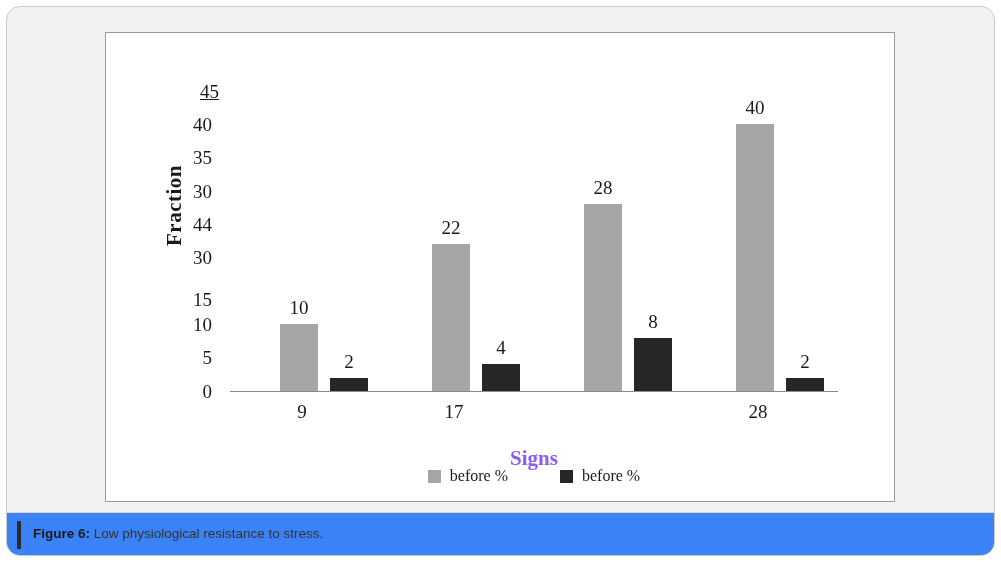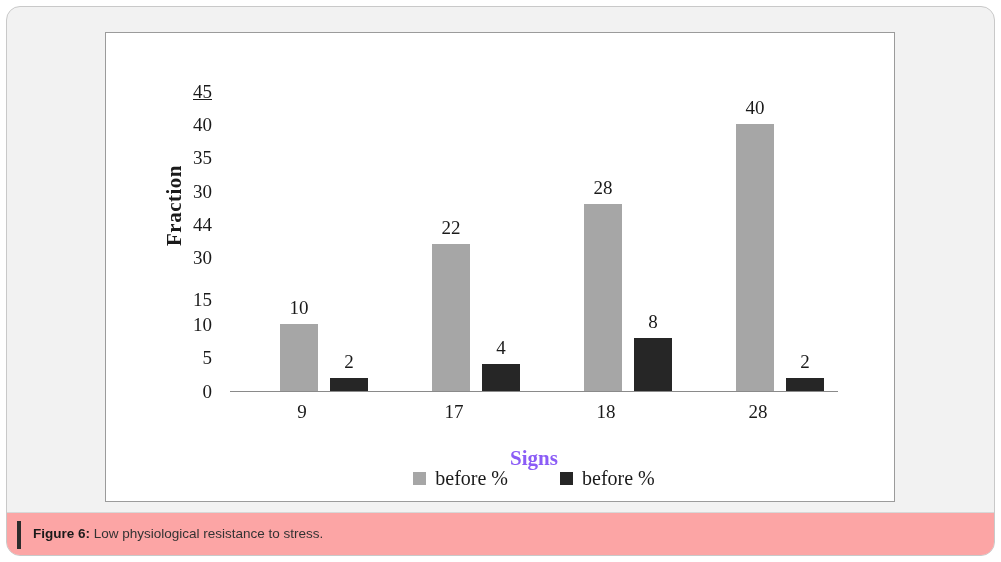--- a/index.html
+++ b/index.html
@@ -48,21 +48,21 @@
   }
 
   
   .caption-bar {
     position: absolute;
     left: 0;
     top: 505px;
     width: 989px;
     height: 45px;
     border-top: 1px solid #d8d8d8;
-    background: #fca5a5;
+    background: #3b82f6;
   }
   .caption-accent {
     position: absolute;
     left: 10px;
     top: 8px;
     width: 4px;
     height: 28px;
     background: #2b2b2b;
   }
   .caption-text {
@@ -191,36 +191,36 @@
     display: flex;
     align-items: center;
     gap: 9px;
   }
   .legend-swatch {
     width: 13px;
     height: 13px;
     display: inline-block;
   }
   .legend-text {
-    font-size: 20px;
+    font-size: 16px;
     color: #1a1a1a;
   }
 </style>
 </head>
 <body>
 
 <div class="page">
   <div class="card">
 
     <div class="chart-panel">
       <div class="plot">
 
         <div class="ylabel">Fraction</div>
 
-        <div class="ytick" style="left:66px; top:48px;text-decoration:underline;">45</div>
+        <div class="ytick" style="left:73px; top:48px;text-decoration:underline;">45</div>
         <div class="ytick" style="left:66px; top:81px;">40</div>
         <div class="ytick" style="left:66px; top:114px;">35</div>
         <div class="ytick" style="left:66px; top:148px;">30</div>
         <div class="ytick" style="left:66px; top:181px;">44</div>
         <div class="ytick" style="left:66px; top:214px;">30</div>
         <div class="ytick" style="left:66px; top:256px;">15</div>
         <div class="ytick" style="left:66px; top:281px;">10</div>
         <div class="ytick" style="left:66px; top:314px;">5</div>
         <div class="ytick" style="left:66px; top:348px;">0</div>
 
@@ -261,21 +261,20 @@
             </div>
             <div class="bar after" style="left:78px; height:13.3px;">
               <span class="bar-value">2</span>
             </div>
           </div>
 
         </div>
 
         <div class="xtick" style="left:136px;">9</div>
         <div class="xtick" style="left:288px;">17</div>
-        <div class="xtick" style="left:440px;">18</div>
         <div class="xtick" style="left:592px;">28</div>
 
         <div class="xlabel">Signs</div>
 
         <div class="legend">
           <div class="legend-item">
             <span class="legend-swatch" style="background:#a6a6a6;"></span>
             <span class="legend-text">before %</span>
           </div>
           <div class="legend-item">

